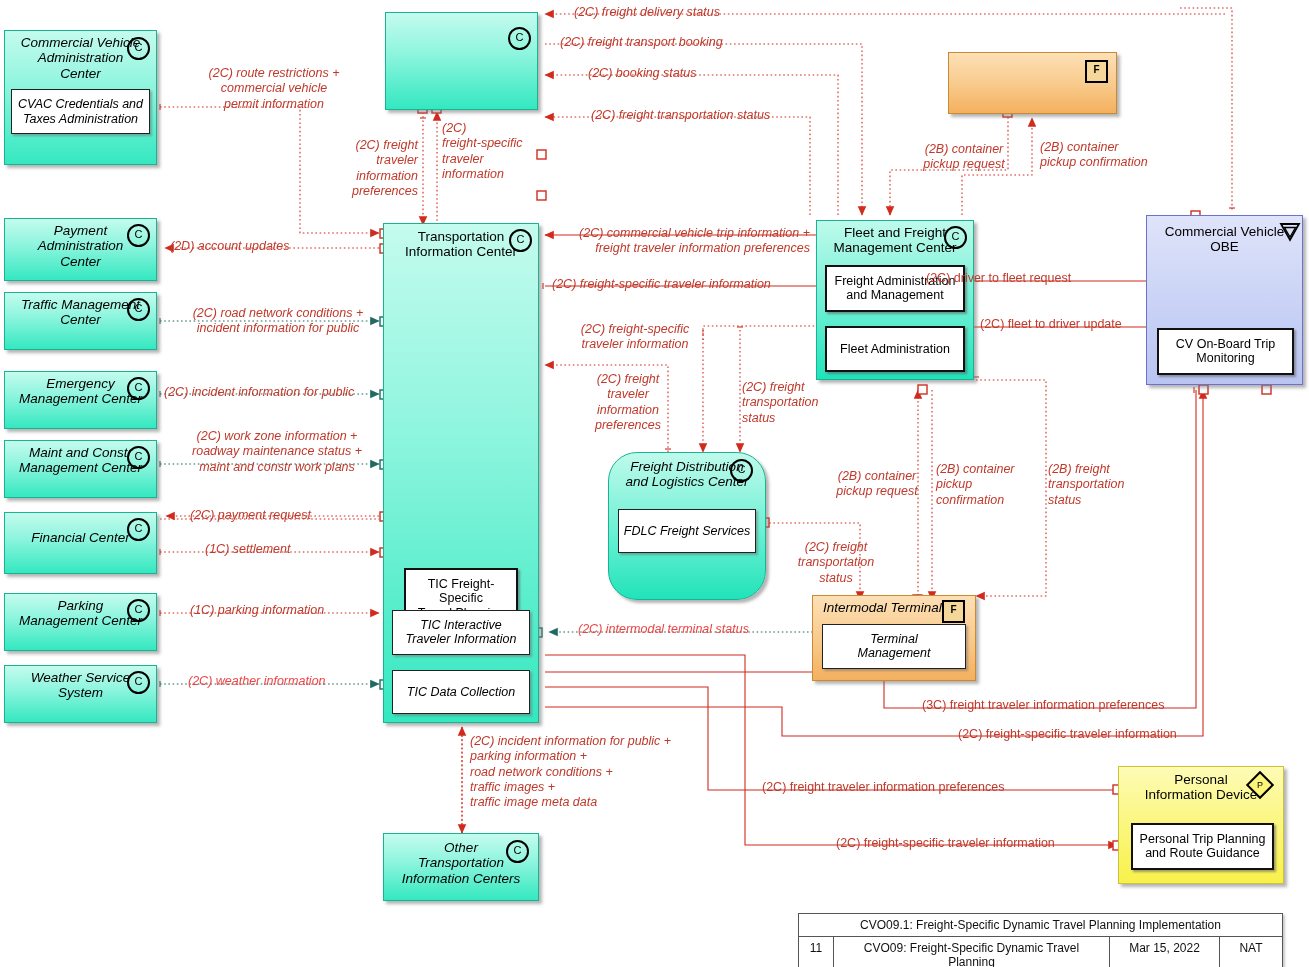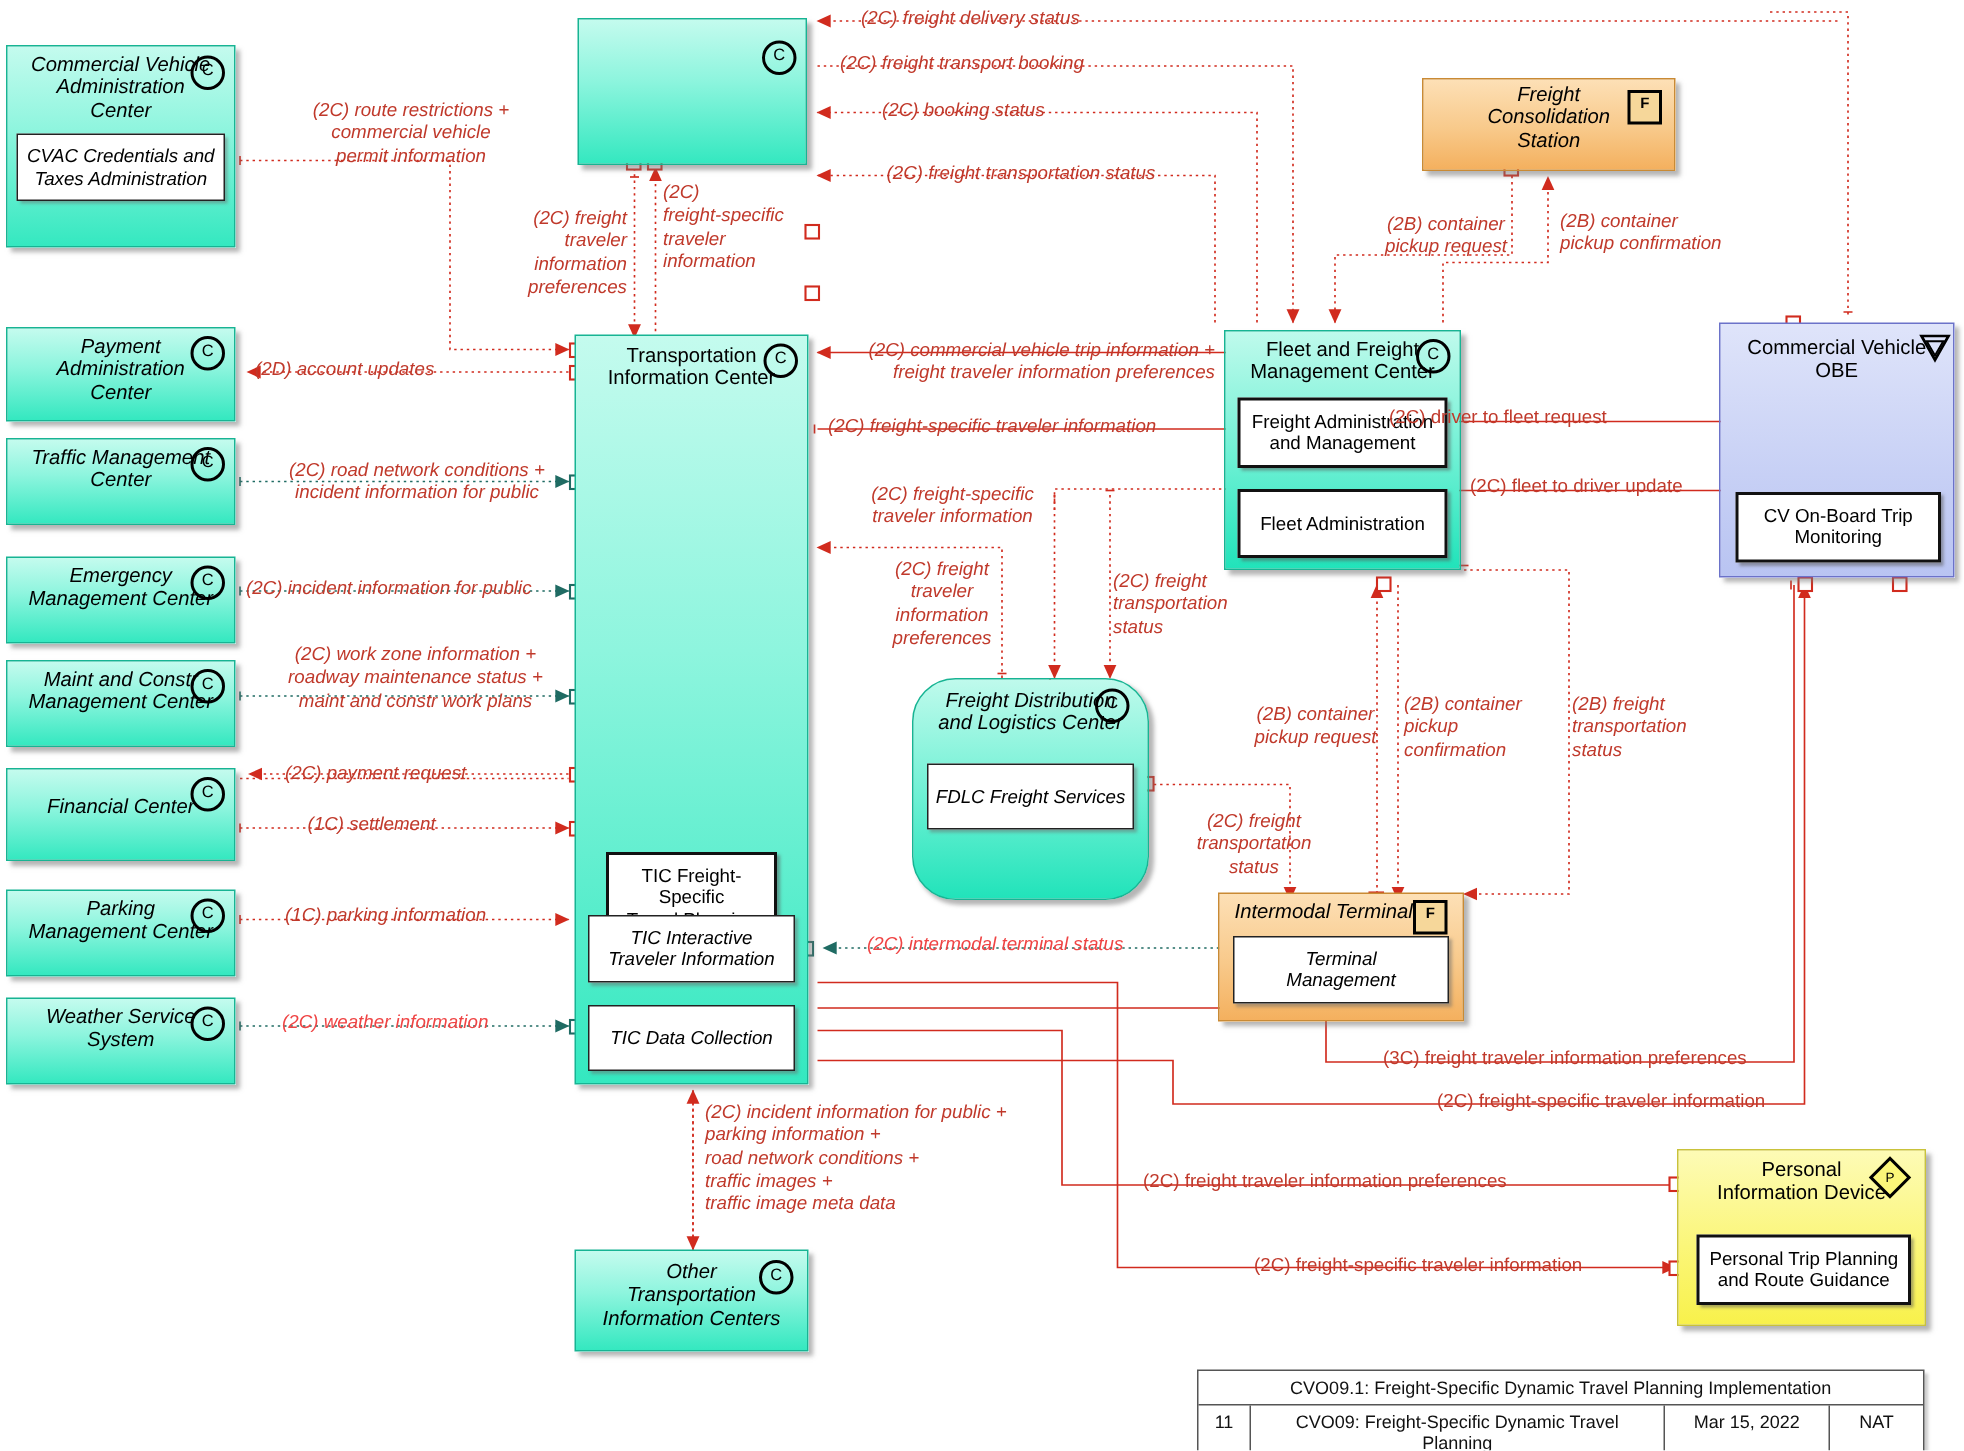--- a/index.html
+++ b/index.html
@@ -237,21 +237,20 @@
     <div class="sub" style="position:absolute;left:8px;top:386px;right:8px;margin:0;">TIC Interactive<br>Traveler Information</div>
     <div class="sub" style="position:absolute;left:8px;top:446px;right:8px;margin:0;padding:14px 4px;">TIC Data Collection</div>
   </div>
 
   <div class="ent teal" style="left:383px;top:833px;width:156px;height:68px;">
     <div class="title" style="padding-top:6px;">Other<br>Transportation<br>Information Centers</div>
     <div class="badge circ" style="right:9px;top:6px;">C</div>
   </div>
 
   <div class="ent orange" style="left:948px;top:52px;width:169px;height:62px;">
-    <div class="title" style="padding-top:2px;">Freight<br>Consolidation<br>Station</div>
     <div class="badge sq" style="right:8px;top:7px;">F</div>
   </div>
 
   <div class="ent teal2 roman" style="left:816px;top:220px;width:158px;height:160px;">
     <div class="title" style="padding-top:4px;">Fleet and Freight<br>Management Center</div>
     <div class="badge circ" style="right:6px;top:5px;">C</div>
     <div class="sub roman hl" style="position:absolute;left:8px;top:44px;right:8px;margin:0;">Freight Administration<br>and Management</div>
     <div class="sub roman hl" style="position:absolute;left:8px;top:105px;right:8px;margin:0;padding:14px 4px;">Fleet Administration</div>
   </div>
 

